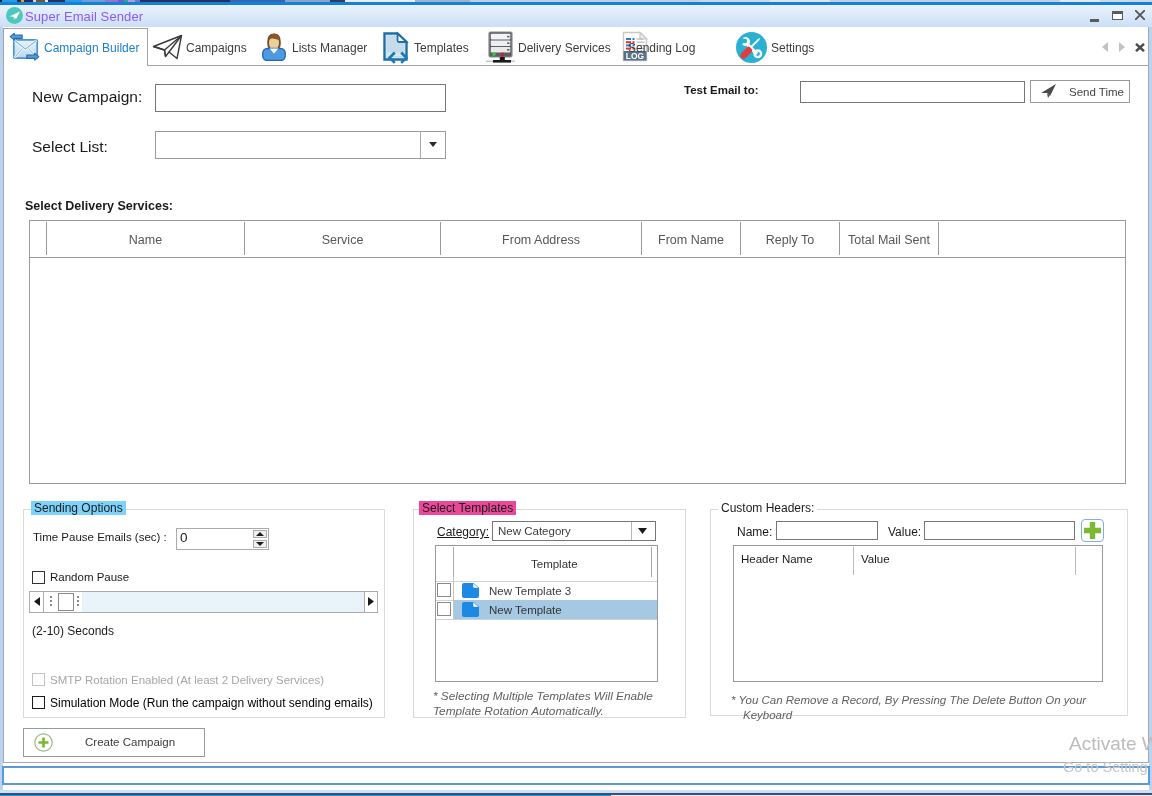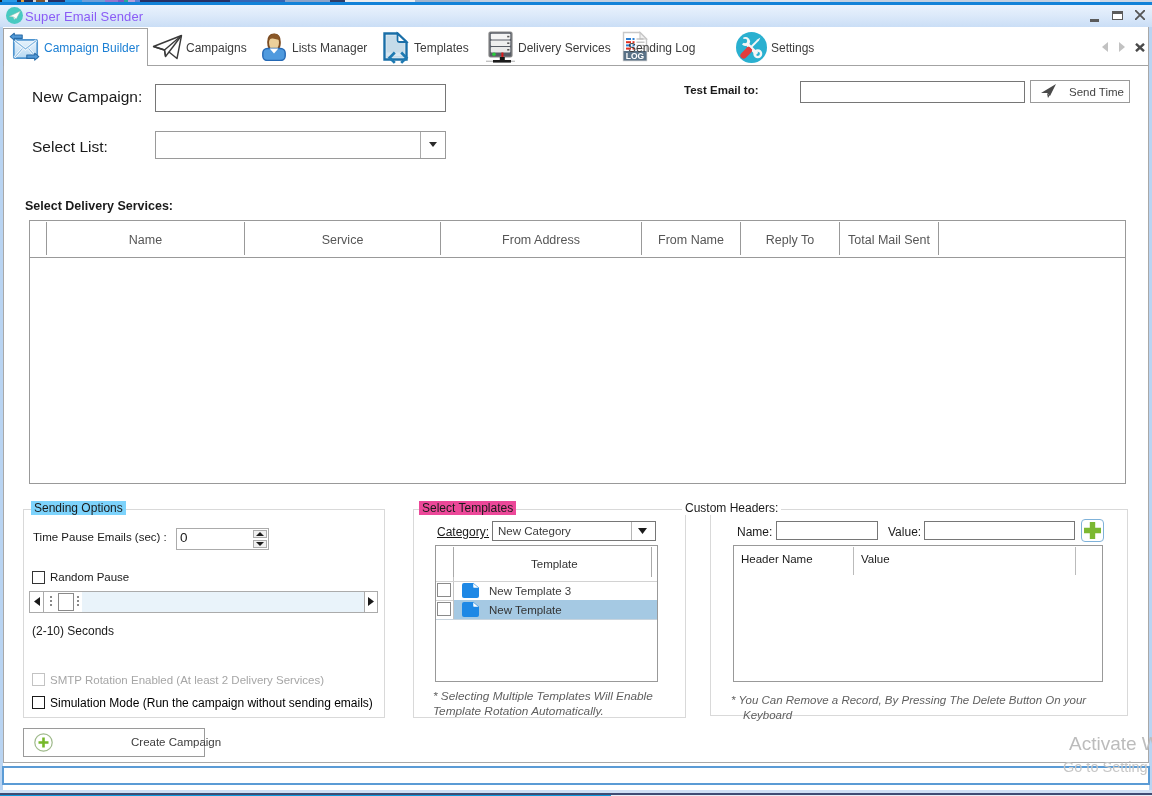--- a/index.html
+++ b/index.html
@@ -232,21 +232,21 @@
   <div class="abs" style="left:32px;top:673px;width:13px;height:13px;border:1px solid #c3c3c3;background:#fff;"></div>
   <div class="lbl" style="left:50px;top:674px;font-size:11.5px;color:#a6a6a6;">SMTP Rotation Enabled (At least 2 Delivery Services)</div>
   <div class="abs" style="left:32px;top:696px;width:13px;height:13px;border:1px solid #1a1a1a;background:#fff;"></div>
   <div class="lbl" style="left:50px;top:696px;font-size:12px;color:#000;">Simulation Mode (Run the campaign without sending emails)</div>
 
   <div class="abs" style="left:23px;top:728px;width:182px;height:29px;border:1px solid #9a9a9a;background:#fff;"></div>
   <svg class="abs" style="left:34px;top:733px;" width="19" height="19" viewBox="0 0 19 19">
     <circle cx="9.5" cy="9.5" r="8.7" fill="none" stroke="#9eb98a" stroke-width="1.2"></circle>
     <path d="M9.5 4.5 V14.5 M4.5 9.5 H14.5" stroke="#76b82a" stroke-width="2.6"></path>
   </svg>
-  <div class="lbl" style="left:85px;top:736px;font-size:11.5px;color:#3c3c3c;margin-left:46px;">Create Campaign</div>
+  <div class="lbl" style="left:85px;top:736px;font-size:11.5px;color:#3c3c3c;">Create Campaign</div>
 
   <div class="abs" style="left:413px;top:509px;width:273px;height:209px;border:1px solid #d9d9d9;"></div>
   <div class="lbl" style="left:419px;top:501px;font-size:12px;background:#ec4899;padding:0 3px;">Select Templates</div>
   <div class="lbl" style="left:437px;top:525px;font-size:12px;text-decoration:underline;">Category:</div>
   <div class="inp" style="left:492px;top:521px;width:164px;height:20px;"></div>
   <div class="lbl" style="left:498px;top:525px;font-size:11.5px;color:#3c3c3c;">New Category</div>
   <div class="abs" style="left:631px;top:522px;width:1px;height:18px;background:#b5b5b5;"></div>
   <svg class="abs" style="left:638px;top:528px;" width="9" height="6" viewBox="0 0 9 6">
       <path d="M0 0 L9 0 L4.5 6 Z" fill="#1a1a1a"></path>
     </svg>
@@ -272,21 +272,21 @@
   <div class="lbl" style="left:489px;top:604px;font-size:11.5px;color:#333;">New Template</div>
   <div class="abs" style="left:453px;top:577px;width:1px;height:42px;background:#c4c4c4;"></div>
   <div class="abs" style="left:436px;top:581px;width:221px;height:1px;background:#d2d2d2;"></div>
   <div class="abs" style="left:436px;top:600px;width:17px;height:1px;background:#d2d2d2;"></div>
   <div class="abs" style="left:436px;top:619px;width:221px;height:1px;background:#c8d4de;"></div>
 
   <div class="lbl" style="left:433px;top:689px;font-size:11.8px;font-style:italic;color:#5f5f5f;">* Selecting Multiple Templates Will Enable</div>
   <div class="lbl" style="left:433px;top:704px;font-size:11.8px;font-style:italic;color:#5f5f5f;">Template Rotation Automatically.</div>
 
   <div class="abs" style="left:710px;top:509px;width:418px;height:207px;border:1px solid #d9d9d9;"></div>
-  <div class="lbl" style="left:682px;top:501px;font-size:12px;background:#fff;padding:0 3px;">Custom Headers:</div>
+  <div class="lbl" style="left:718px;top:501px;font-size:12px;background:#fff;padding:0 3px;">Custom Headers:</div>
   <div class="lbl" style="left:737px;top:525px;font-size:12px;">Name:</div>
   <div class="inp" style="left:776px;top:521px;width:102px;height:19px;"></div>
   <div class="lbl" style="left:888px;top:525px;font-size:12px;">Value:</div>
   <div class="inp" style="left:924px;top:521px;width:151px;height:19px;"></div>
   <div class="abs" style="left:1081px;top:519px;width:23px;height:23px;border:1px solid #7fb2d9;border-radius:4px;background:#fff;"></div>
   <svg class="abs" style="left:1083px;top:521px;" width="19" height="19" viewBox="0 0 19 19">
     <path d="M9.5 1 V18 M1 9.5 H18" stroke="#7cb832" stroke-width="5.4"></path>
   </svg>
 
   <div class="abs" style="left:733px;top:545px;width:370px;height:137px;border:1px solid #999;"></div>

